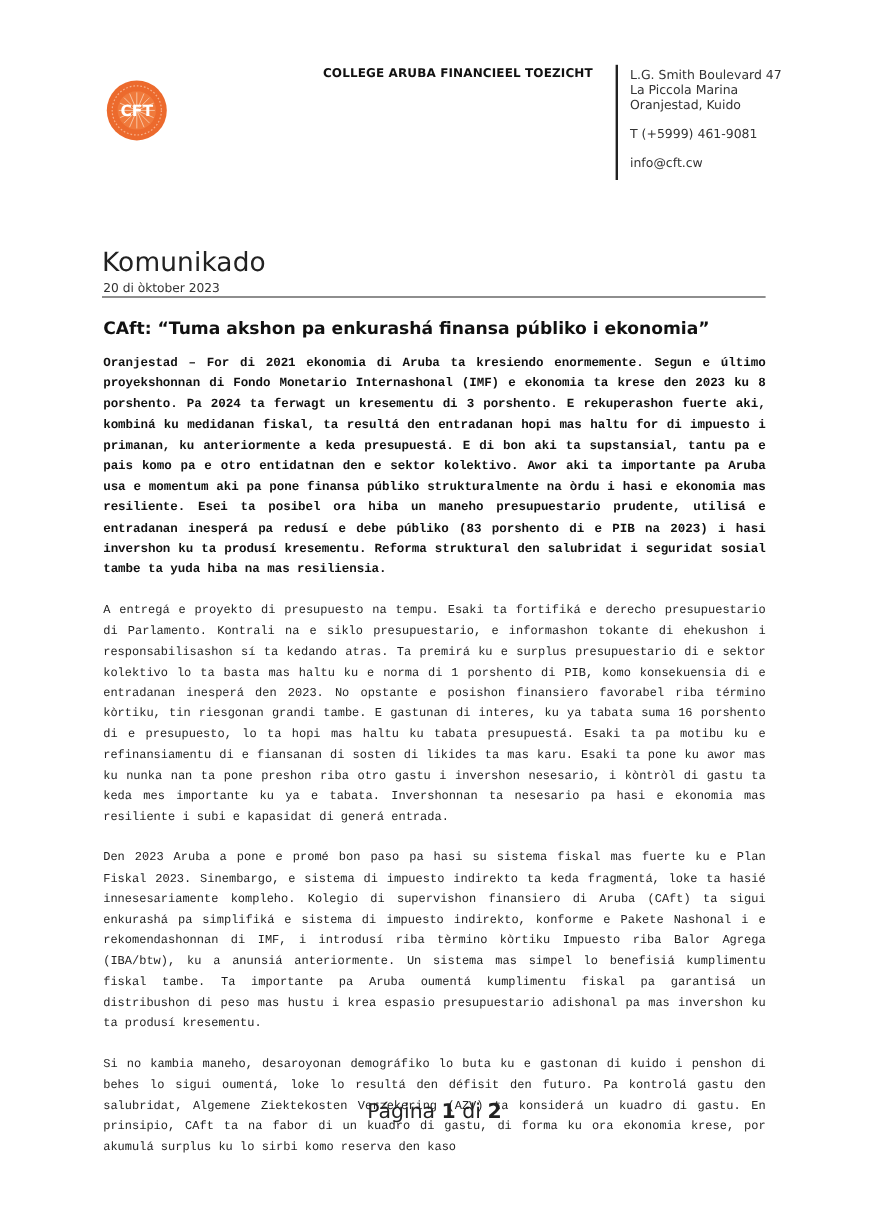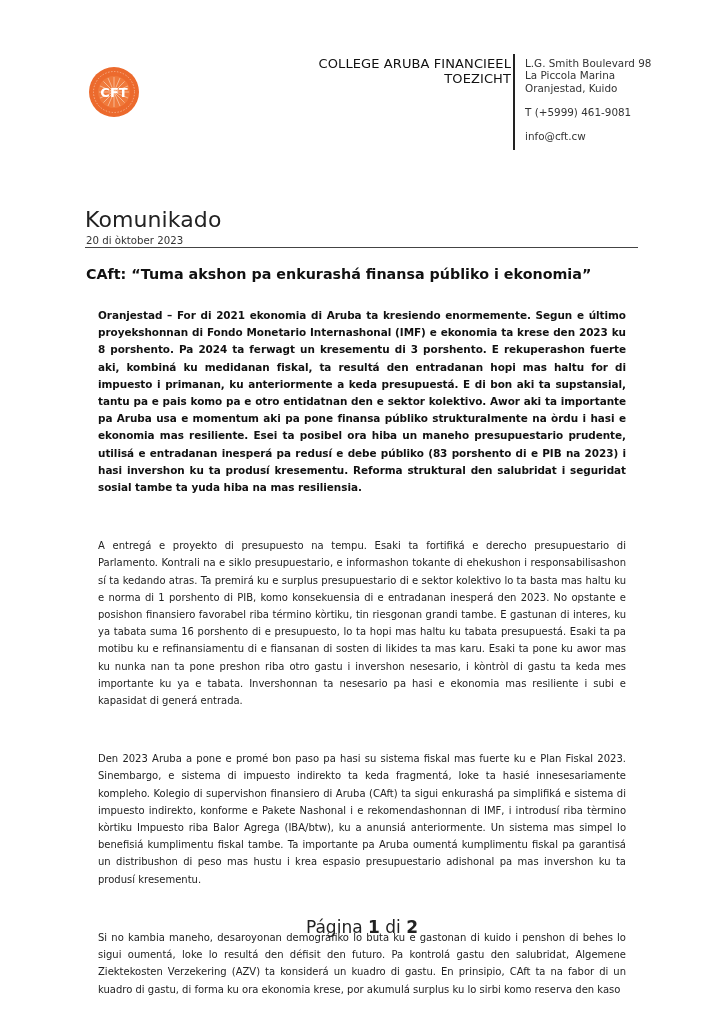--- a/index.html
+++ b/index.html
@@ -17,26 +17,26 @@
     }
     .logo {
       position: absolute;
       left: 88px;
       top: 66px;
       width: 52px;
       height: 52px;
     }
     .org-name {
       position: absolute;
-      left: 259px;
+      left: 242px;
       top: 56px;
       width: 252px;
       text-align: right;
-      font-size: 13px;
-      font-weight: normal;
+      font-size: 10px;
+      font-weight: bold;
       letter-spacing: 0.1px;
       color: #111;
     }
     .divider-v {
       position: absolute;
       left: 513px;
       top: 54px;
       width: 2px;
       height: 96px;
       background: #222;
@@ -85,21 +85,22 @@
       position: absolute;
       left: 86px;
       top: 295px;
       width: 552px;
       font-size: 10.45px;
       line-height: 17.2px;
       text-align: justify;
       color: #222;
     }
     .content p {
-      margin: 12px;
+      margin: 0;
+      font-family: Liberation Mono, monospace;
     }
     .lead {
       font-weight: bold;
       color: #111;
       letter-spacing: -0.05px;
     }
     .para {
       font-size: 10px;
     }
     .spacer { height: 17px; }
@@ -138,21 +139,21 @@
     </g>
     <text x="26" y="31" text-anchor="middle" font-family="DejaVu Sans, sans-serif" font-weight="bold" font-size="13" fill="#ffffff">CFT</text>
   </svg>
 </div>
 
 <div class="org-name">COLLEGE ARUBA FINANCIEEL TOEZICHT</div>
 
 <div class="divider-v"></div>
 
 <div class="contact">
-  <div>L.G. Smith Boulevard 98</div>
+  <div>L.G. Smith Boulevard 47</div>
   <div>La Piccola Marina</div>
   <div>Oranjestad, Kuido</div>
   <div class="gap"></div>
   <div>T (+5999) 461-9081</div>
   <div class="gap"></div>
   <div>info@cft.cw</div>
 </div>
 
 <div class="doc-title">Komunikado</div>
 <div class="doc-date">20 di òktober 2023</div>

